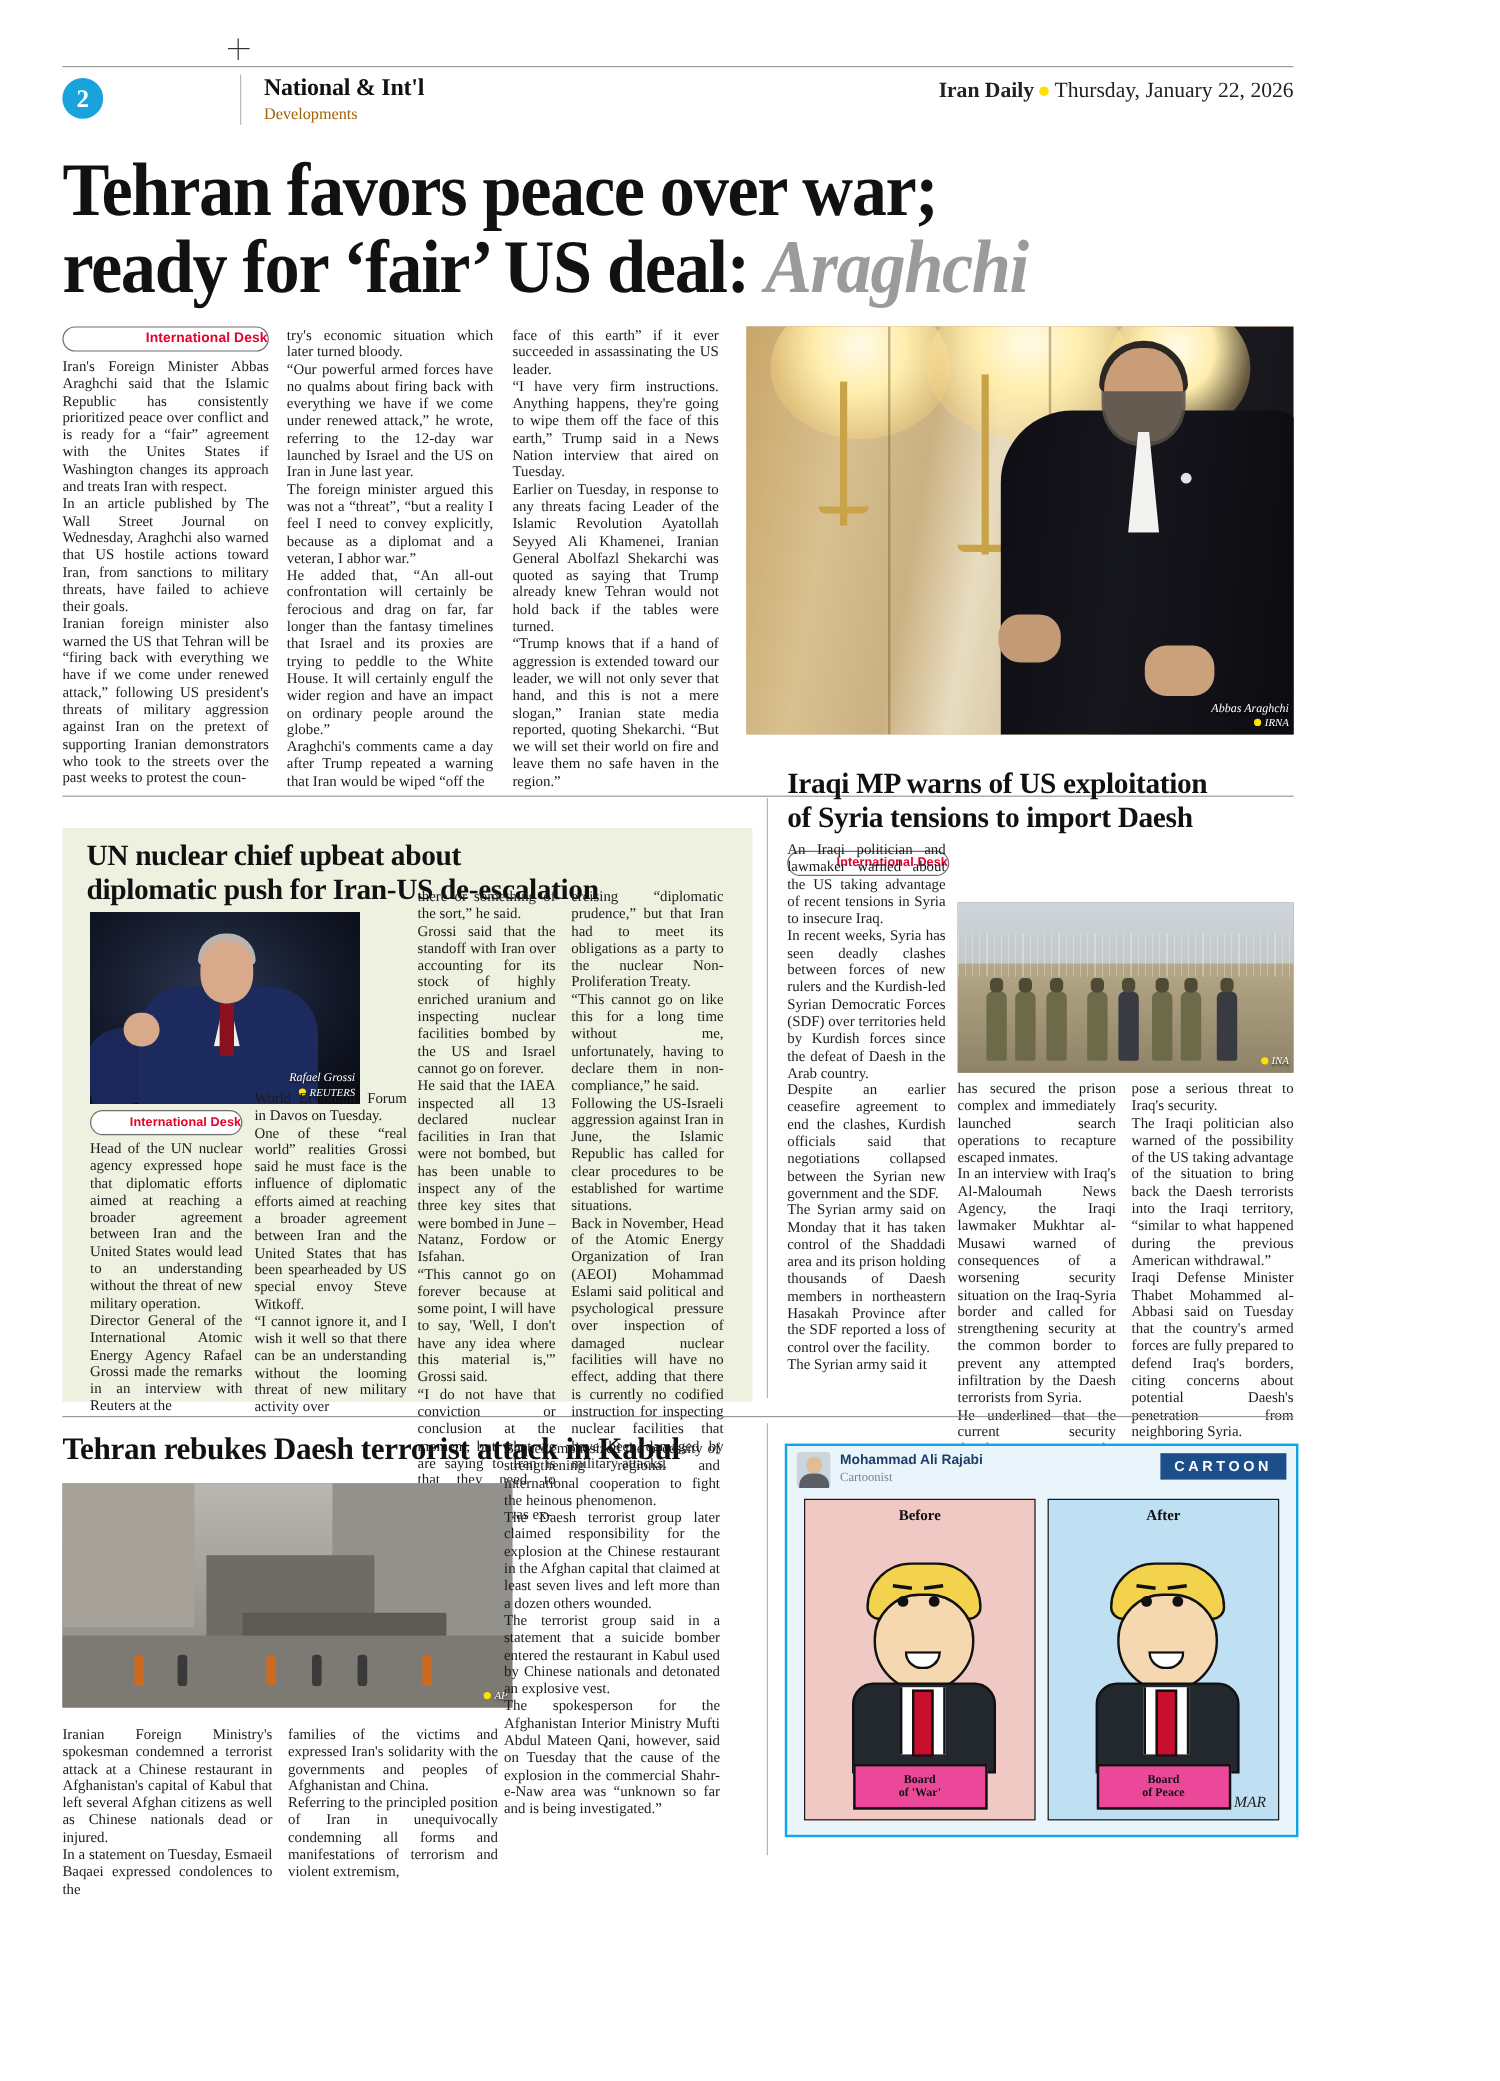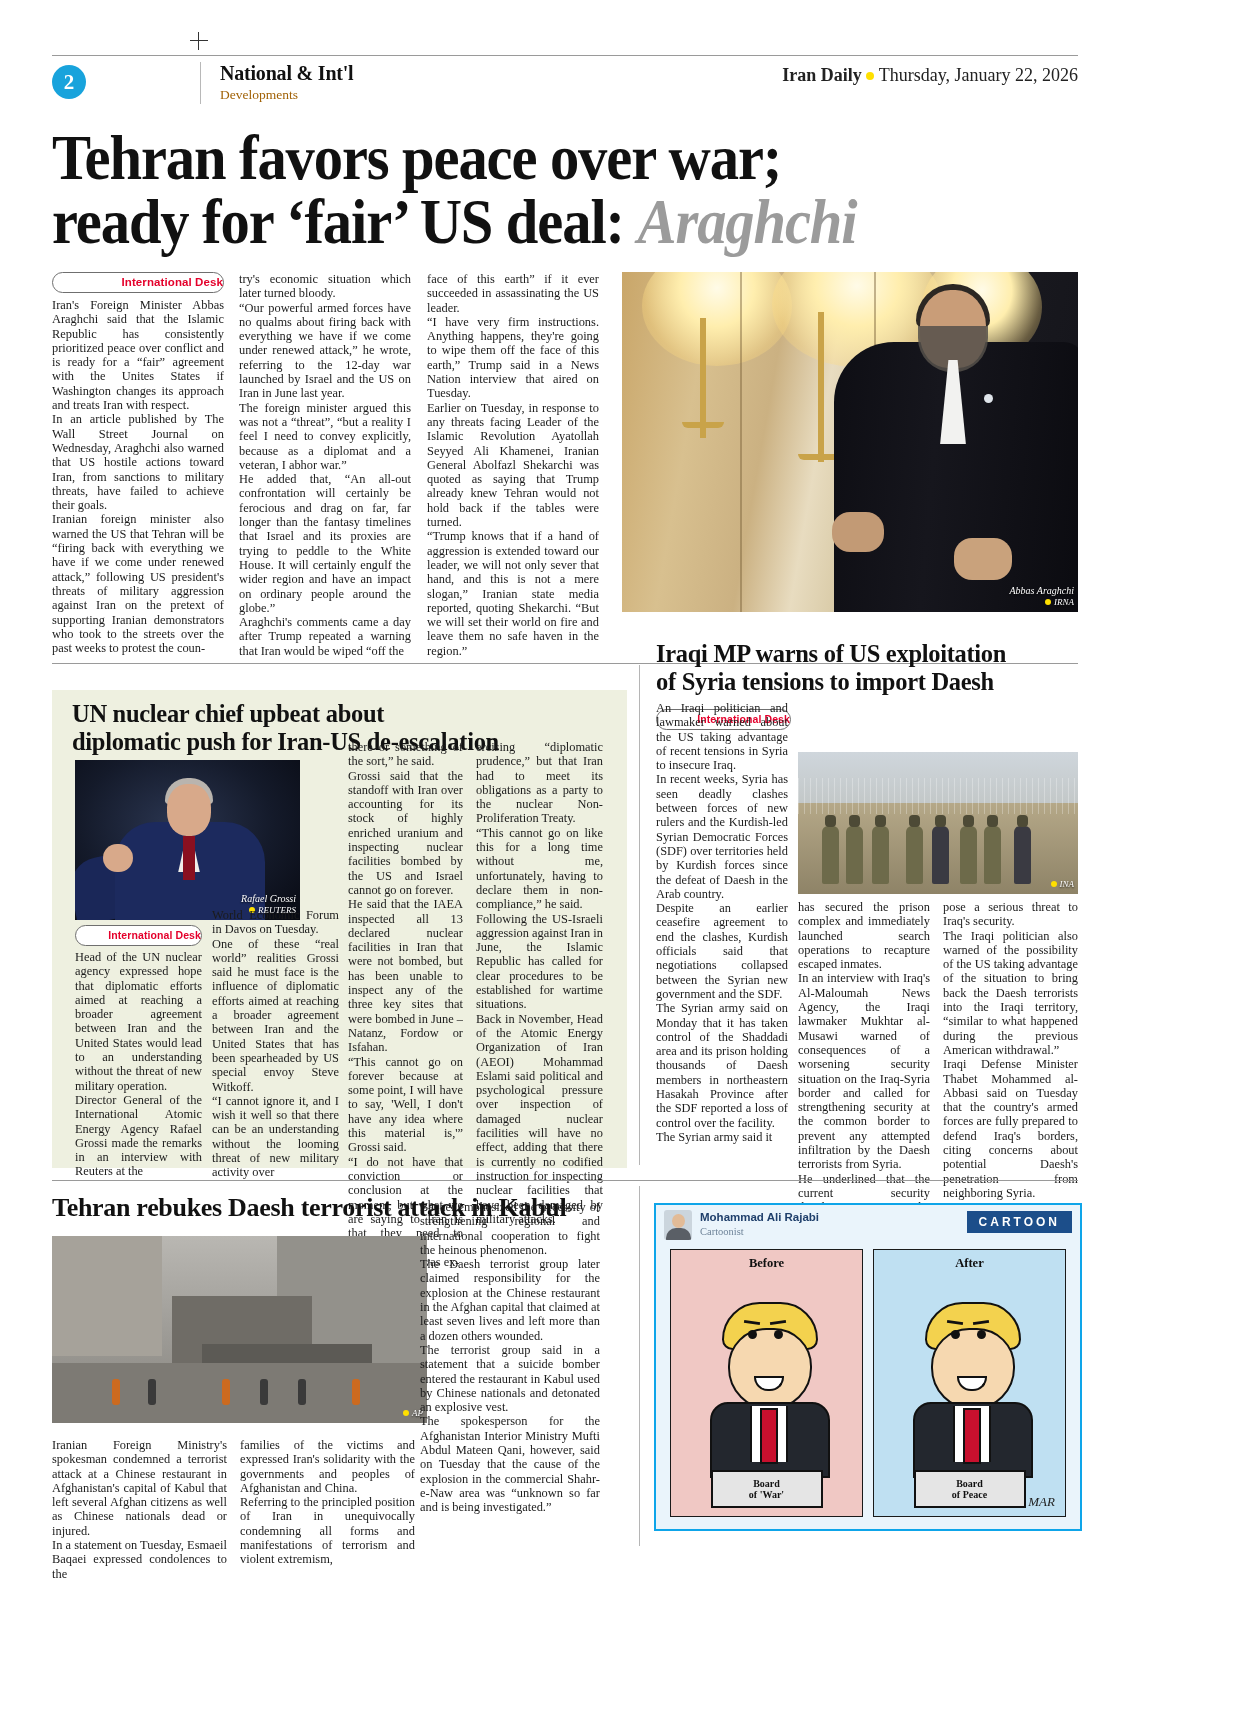--- a/index.html
+++ b/index.html
@@ -137,21 +137,21 @@
   .toon .hair{position:absolute;left:16px;top:0;width:92px;height:44px;border-radius:50px 50px 14px 14px;background:#f3d24e;border:2px solid #111;}
   .toon .face{position:absolute;left:22px;top:26px;width:80px;height:78px;border-radius:40px 40px 44px 44px;background:#f6d8b0;border:2px solid #111;}
   .toon .eye{position:absolute;top:28px;width:9px;height:9px;border-radius:50%;background:#111;}
   .toon .eye.l{left:42px;} .toon .eye.r{left:68px;}
   .toon .brow{position:absolute;top:19px;width:16px;height:3px;background:#111;}
   .toon .brow.l{left:38px;transform:rotate(8deg);} .toon .brow.r{left:64px;transform:rotate(-8deg);}
   .toon .mouth{position:absolute;left:48px;top:74px;width:26px;height:11px;border:2px solid #111;border-radius:0 0 14px 14px;background:#fff;}
   .toon .body{position:absolute;left:4px;top:100px;width:116px;height:72px;background:#23272e;border:2px solid #111;border-radius:18px 18px 0 0;}
   .toon .shirt{position:absolute;left:44px;top:104px;width:34px;height:56px;background:#fff;border-left:2px solid #111;border-right:2px solid #111;}
   .toon .tie{position:absolute;left:54px;top:106px;width:14px;height:52px;background:#c8102e;border:2px solid #111;}
-  .sign{position:absolute;left:50%;transform:translateX(-50%);bottom:8px;width:108px;height:34px;background:#e5e5e5;border:2px solid #111;
+  .sign{position:absolute;left:50%;transform:translateX(-50%);bottom:8px;width:108px;height:34px;background:#ec4899;border:2px solid #111;
         font-family:"Liberation Serif",serif;font-weight:bold;font-size:10px;line-height:11px;text-align:center;
         display:flex;align-items:center;justify-content:center;color:#111;}
   .csig{position:absolute;right:10px;bottom:6px;font-family:"Liberation Serif",serif;font-style:italic;font-size:13px;color:#222;}
 
   .badgewrap{position:absolute;}
 </style>
 </head>
 <body>
 
 <div class="page">

